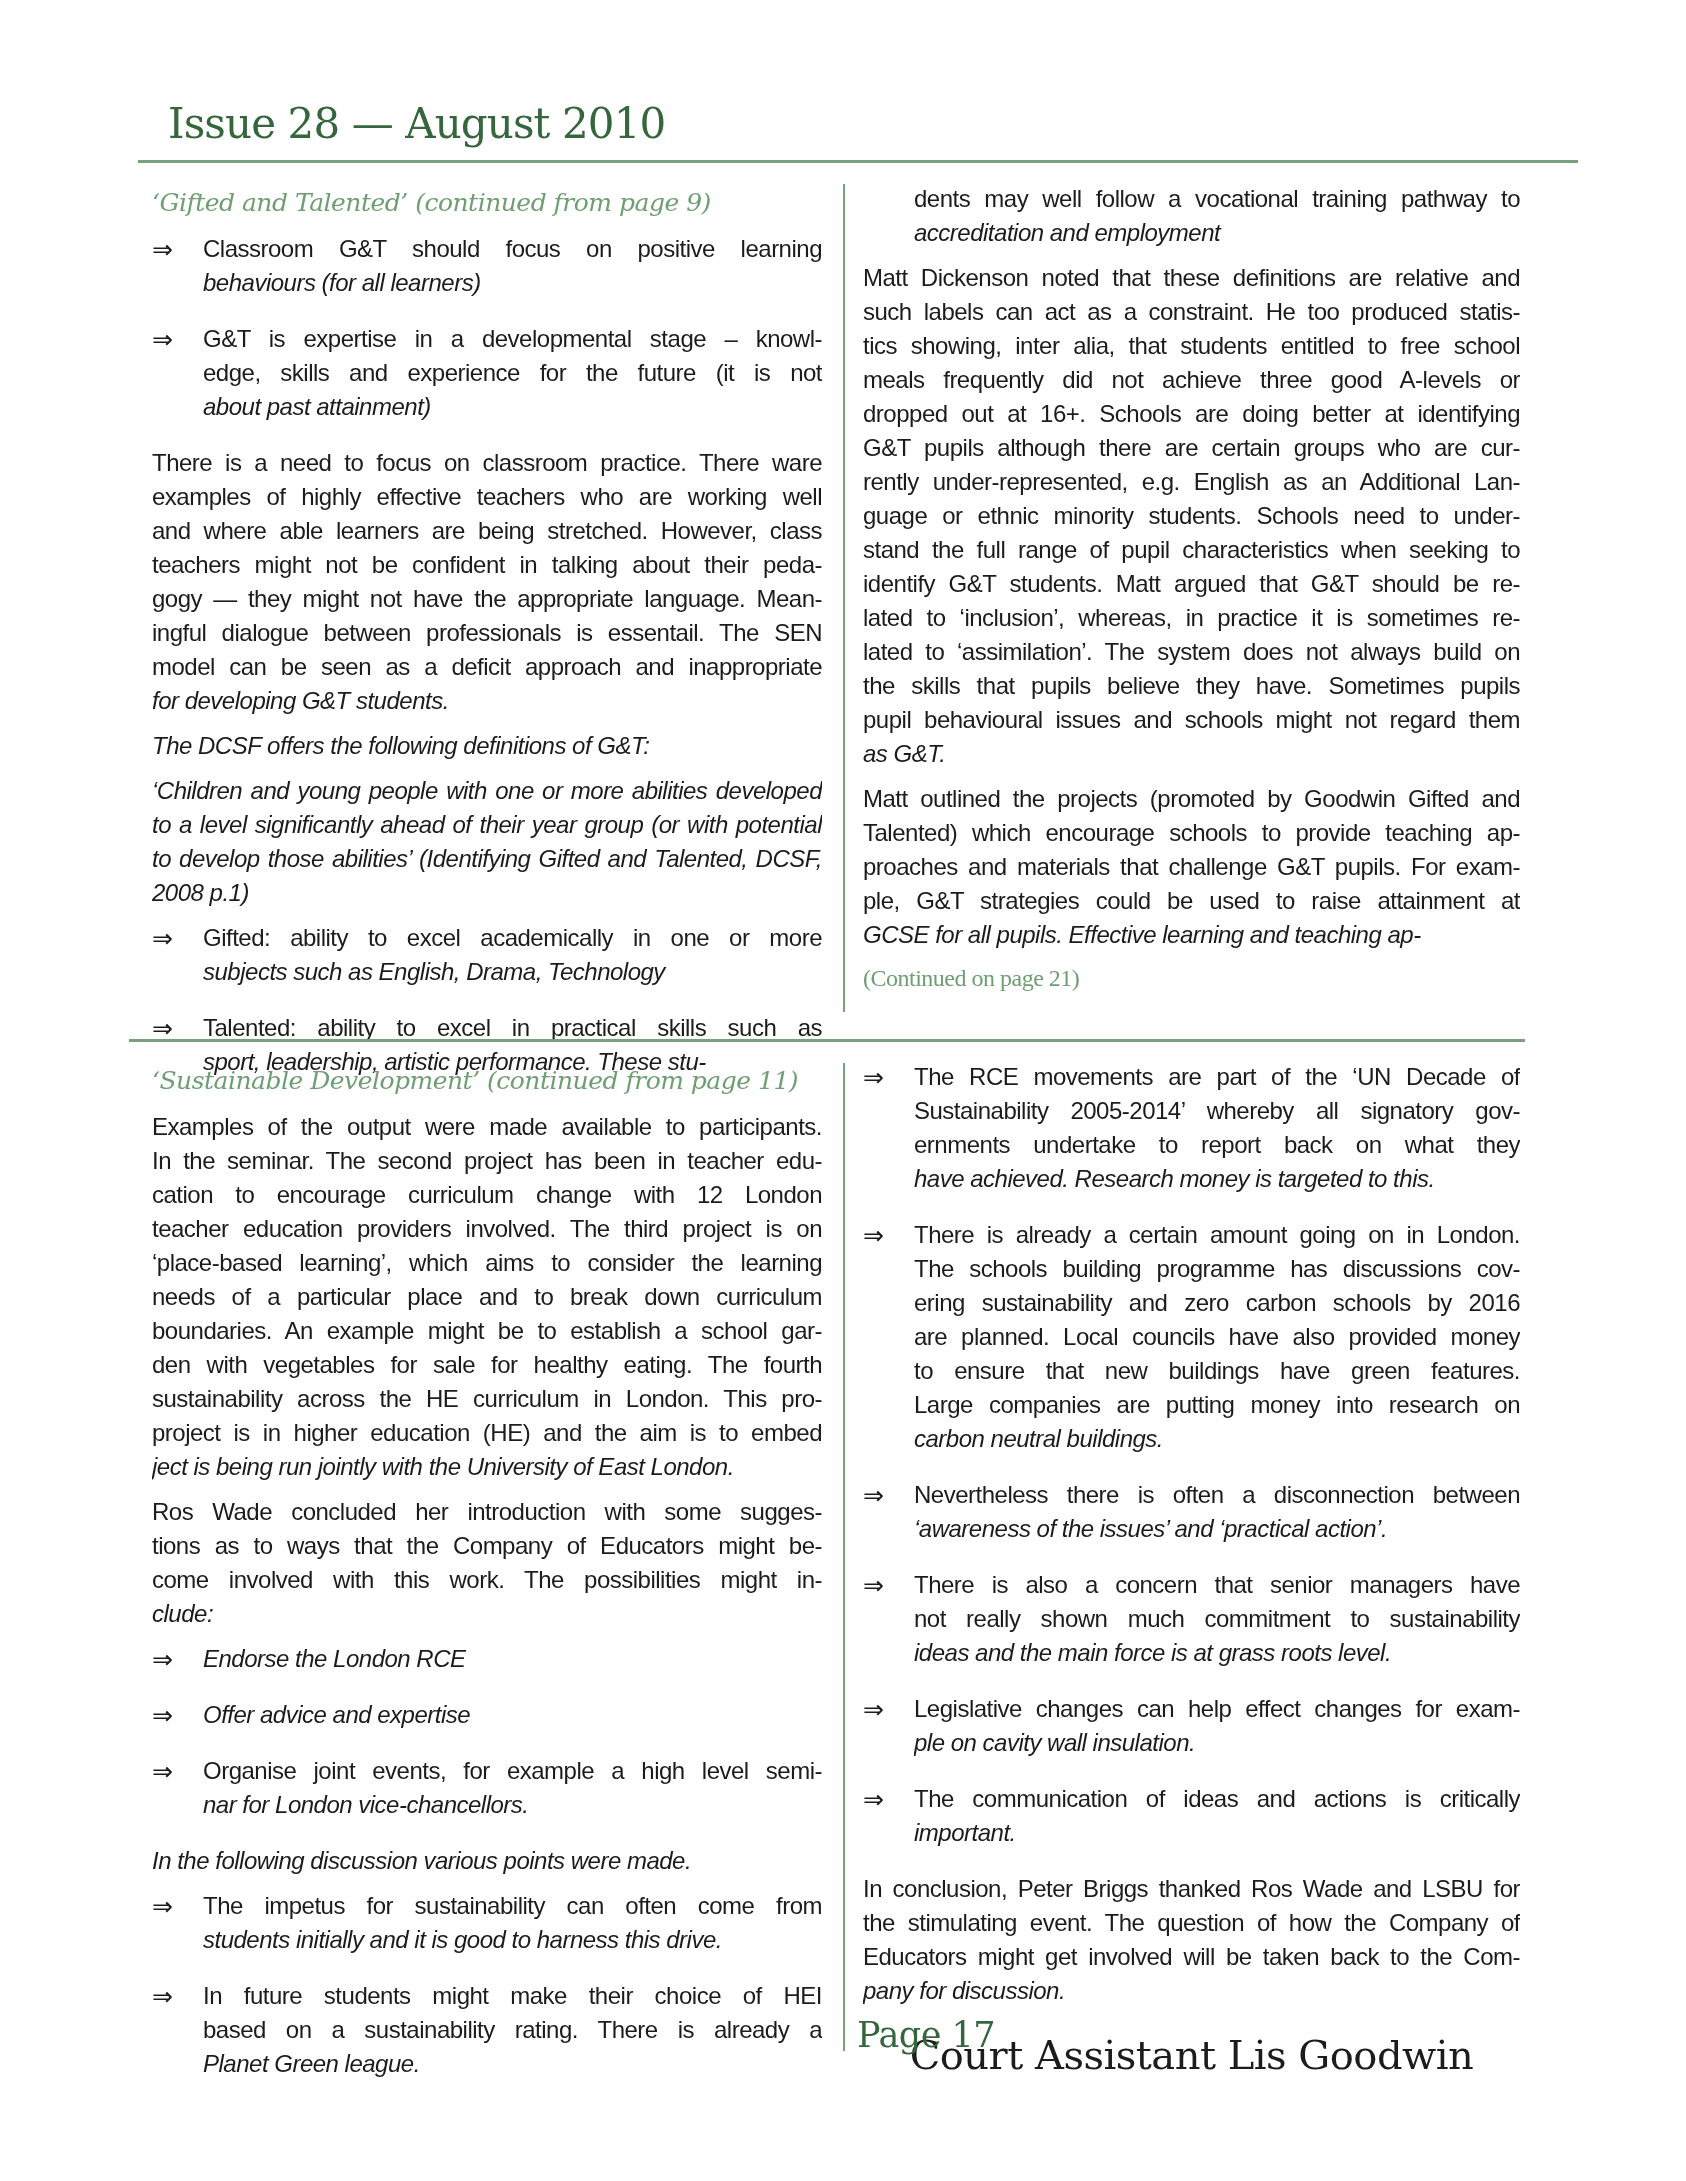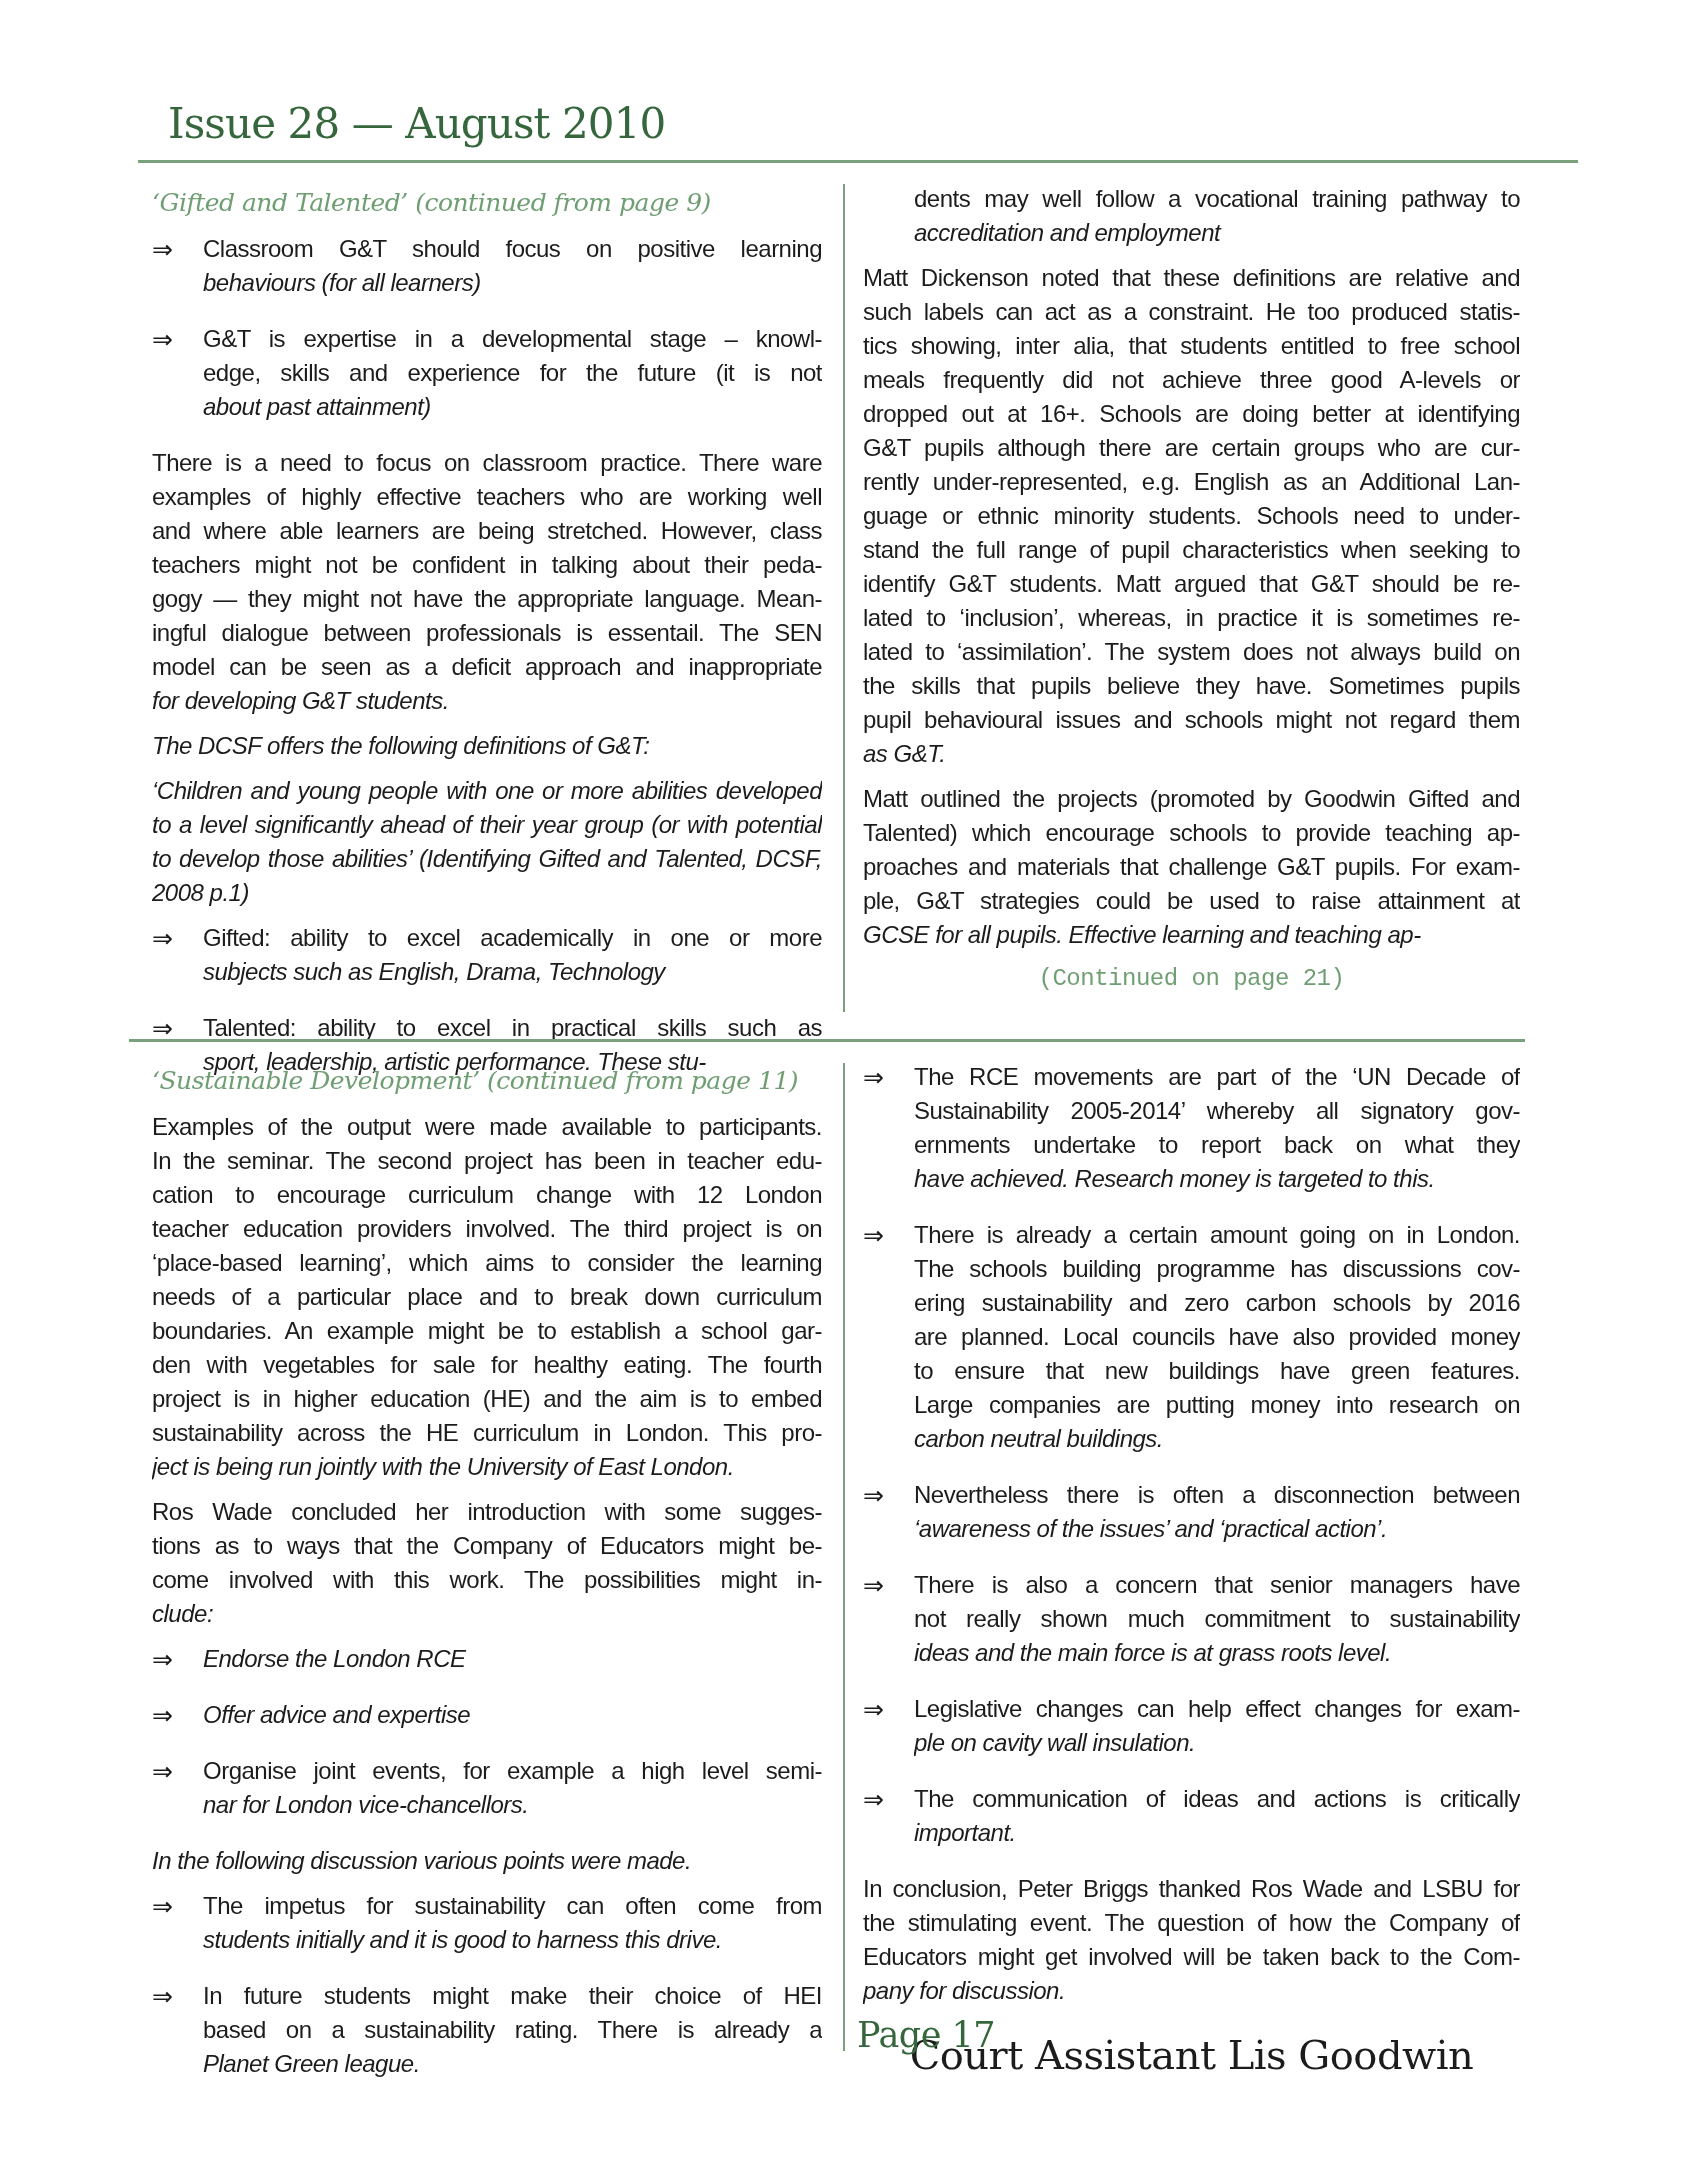--- a/index.html
+++ b/index.html
@@ -35,21 +35,21 @@
   .ln { white-space:nowrap; overflow:hidden; text-align:justify; text-align-last:justify; }
   .flow .ln:last-child { text-align-last:left;font-style:italic; }
   .quote .ln { font-style:italic; }
 
   .bullet { display:flex; margin:0 0 11px 0; }
   .arrow { flex:0 0 51px; width:51px; font-size:25px; line-height:34px; color:#1c1c1c; }
   .btext { flex:1; min-width:0; }
   .cont { padding-left:51px; }
 
   .contnote {
-    text-align:center; font-family:Liberation Mono, monospace; font-size:24px;
+    text-align:left; font-family:Liberation Serif, serif; font-size:24px;
     line-height:31px; color:#6f9e73; letter-spacing:-0.5px; margin-top:1px;
   }
   .signature {
     margin-top:24px; text-align:center; font-family:"DejaVu Serif", serif;
     font-size:40px; color:#1c1c1c; letter-spacing:-0.5px; white-space:nowrap;
   }
   .footer {
     position:absolute; left:857px; top:2015px;
     font-family:"DejaVu Serif", serif; font-size:35px; color:#35663c;
     letter-spacing:-0.5px; white-space:nowrap;
@@ -163,22 +163,22 @@
 
       <div class="flow para">
           <div class="ln">Examples of the output were made available to participants.</div>
           <div class="ln">In the seminar. The second project has been in teacher edu-</div>
           <div class="ln">cation to encourage curriculum change with 12 London</div>
           <div class="ln">teacher education providers involved. The third project is on</div>
           <div class="ln">‘place-based learning’, which aims to consider the learning</div>
           <div class="ln">needs of a particular place and to break down curriculum</div>
           <div class="ln">boundaries. An example might be to establish a school gar-</div>
           <div class="ln">den with vegetables for sale for healthy eating. The fourth</div>
+          <div class="ln">sustainability across the HE curriculum in London. This pro-</div>
           <div class="ln">project is in higher education (HE) and the aim is to embed</div>
-          <div class="ln">sustainability across the HE curriculum in London. This pro-</div>
           <div class="ln">ject is being run jointly with the University of East London.</div>
         </div>
       <div class="flow para">
           <div class="ln">Ros Wade concluded her introduction with some sugges-</div>
           <div class="ln">tions as to ways that the Company of Educators might be-</div>
           <div class="ln">come involved with this work. The possibilities might in-</div>
           <div class="ln">clude:</div>
         </div>
 
       <div class="bullet">

